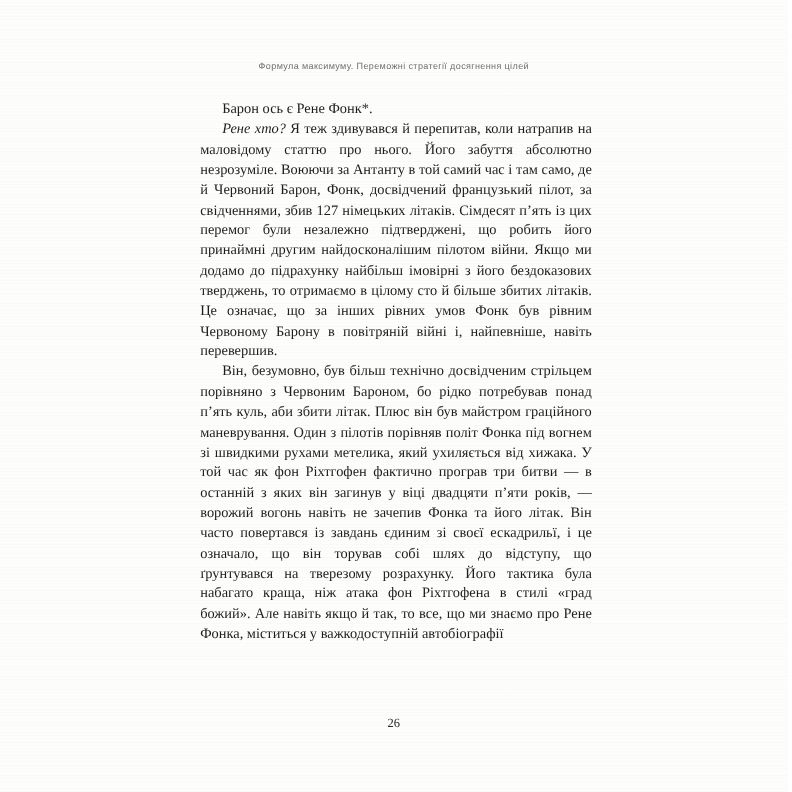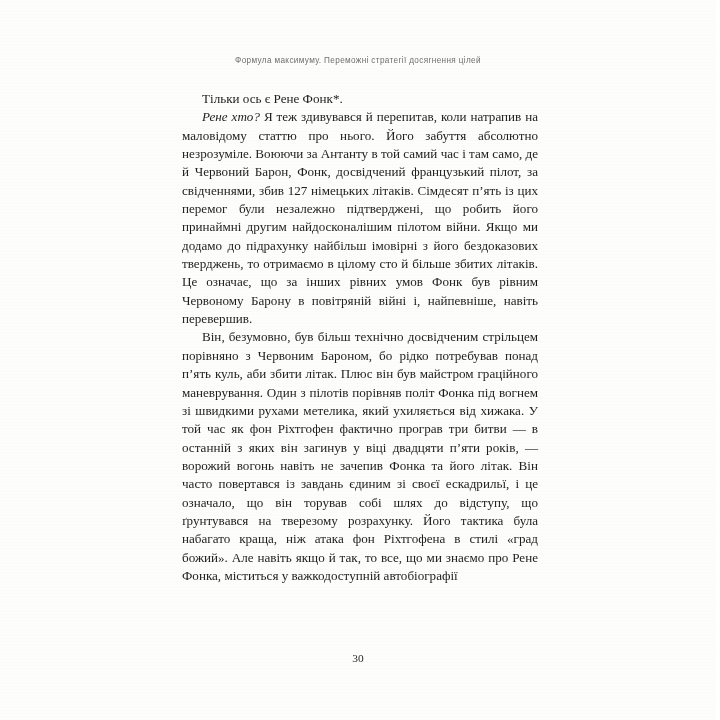--- a/index.html
+++ b/index.html
@@ -99,25 +99,25 @@
 </head>
 <body>
 
 <div id="page-scan">
 
   <div class="running-head">Формула максимуму. Переможні стратегії досягнення цілей</div>
 
   <div class="text-column">
 
 
-    <p class="para">Тільки ось є Рене Фонк*.</p>
+    <p class="para">Барон ось є Рене Фонк*.</p>
 
     <p class="para"><em>Рене хто?</em><span> Я теж здивувався й перепитав, коли натрапив на маловідому статтю про нього. Його забуття абсолютно незрозуміле. Воюючи за Антанту в той самий час і там само, де й Червоний Барон, Фонк, досвідчений французький пілот, за свідченнями, збив 127 німецьких літаків. Сімдесят п’ять із цих перемог були незалежно підтверджені, що робить його принаймні другим найдосконалішим пілотом війни. Якщо ми додамо до підрахунку найбільш імовірні з його бездоказових тверджень, то отримаємо в цілому сто й більше збитих літаків. Це означає, що за інших рівних умов Фонк був рівним Червоному Барону в повітряній війні і, найпевніше, навіть перевершив.</span></p>
 
     <p class="para">Він, безумовно, був більш технічно досвідченим стрільцем порівняно з Червоним Бароном, бо рідко потребував понад п’ять куль, аби збити літак. Плюс він був майстром граційного маневрування. Один з пілотів порівняв політ Фонка під вогнем зі швидкими рухами метелика, який ухиляється від хижака. У той час як фон Ріхтгофен фактично програв три битви — в останній з яких він загинув у віці двадцяти п’яти років, — ворожий вогонь навіть не зачепив Фонка та його літак. Він часто повертався із завдань єдиним зі своєї ескадрильї, і це означало, що він торував собі шлях до відступу, що ґрунтувався на тверезому розрахунку. Його тактика була набагато краща, ніж атака фон Ріхтгофена в стилі «град божий». Але навіть якщо й так, то все, що ми знаємо про Рене Фонка, міститься у важкодоступній автобіографії</p>
 
   </div>
 
-  <div class="folio">30</div>
+  <div class="folio">26</div>
 
   <div class="paper-grain"></div>
 
 </div>
 
 </body></html>

